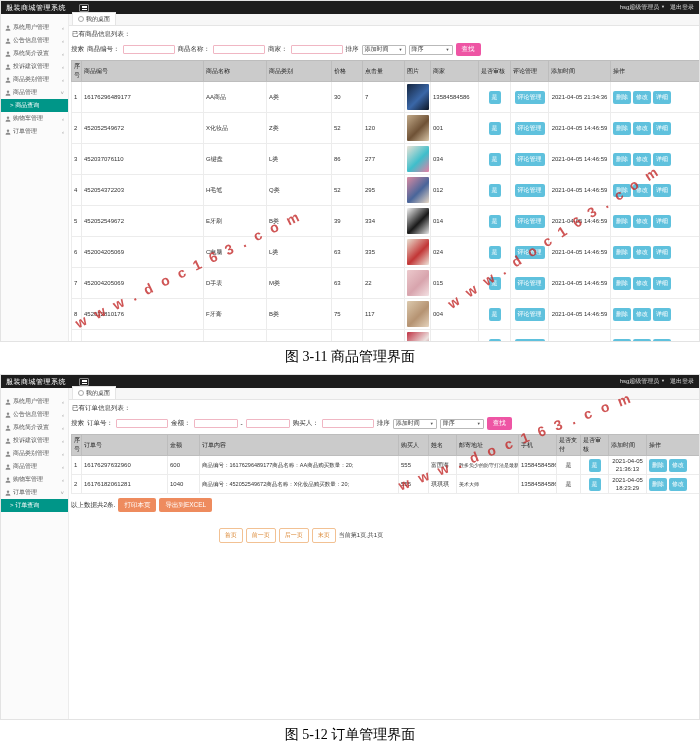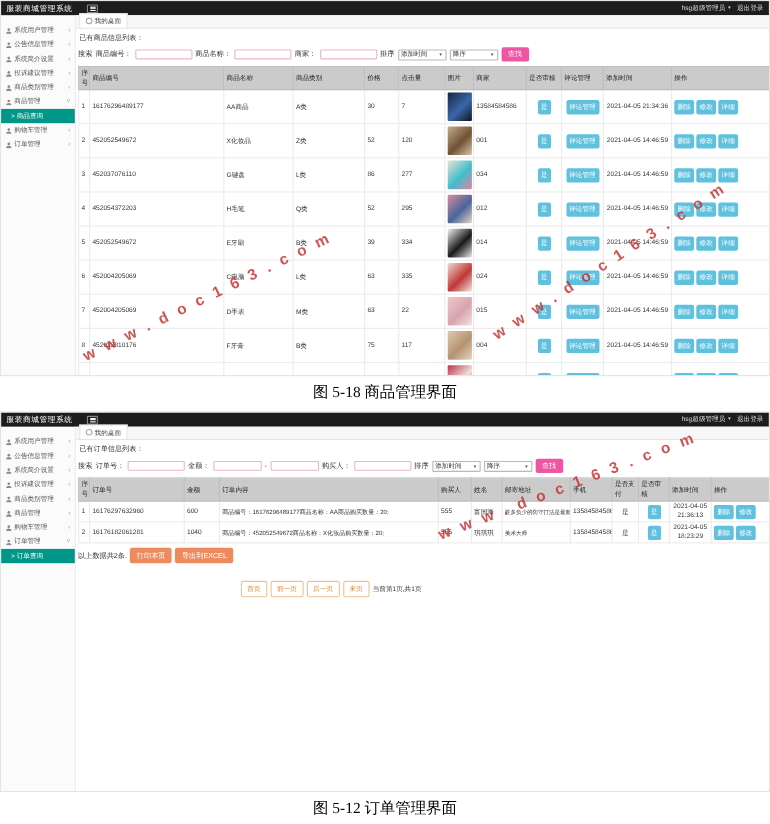--- a/index.html
+++ b/index.html
@@ -417,21 +417,21 @@
                 </tr>
               </tbody>
             </table>
 
         </div>
       </main>
     </div>
     <div class="watermark" style="left:75px;top:315px;transform:rotate(-26deg);">www.doc163.com</div>
     <div class="watermark" style="left:448px;top:296px;transform:rotate(-33deg);">www.doc163.com</div>
   </section>
-  <div class="caption">图 5-18 商品管理界面</div>
+  <div class="caption">图 3-11 商品管理界面</div>
 
   <section class="shot" id="shot2">
     <header class="topbar">
       <span class="brand">服装商城管理系统</span>
       <span class="hamburger">
           <i></i>
           <i></i>
           <i></i>
         </span>
       <span class="spacer"></span>

